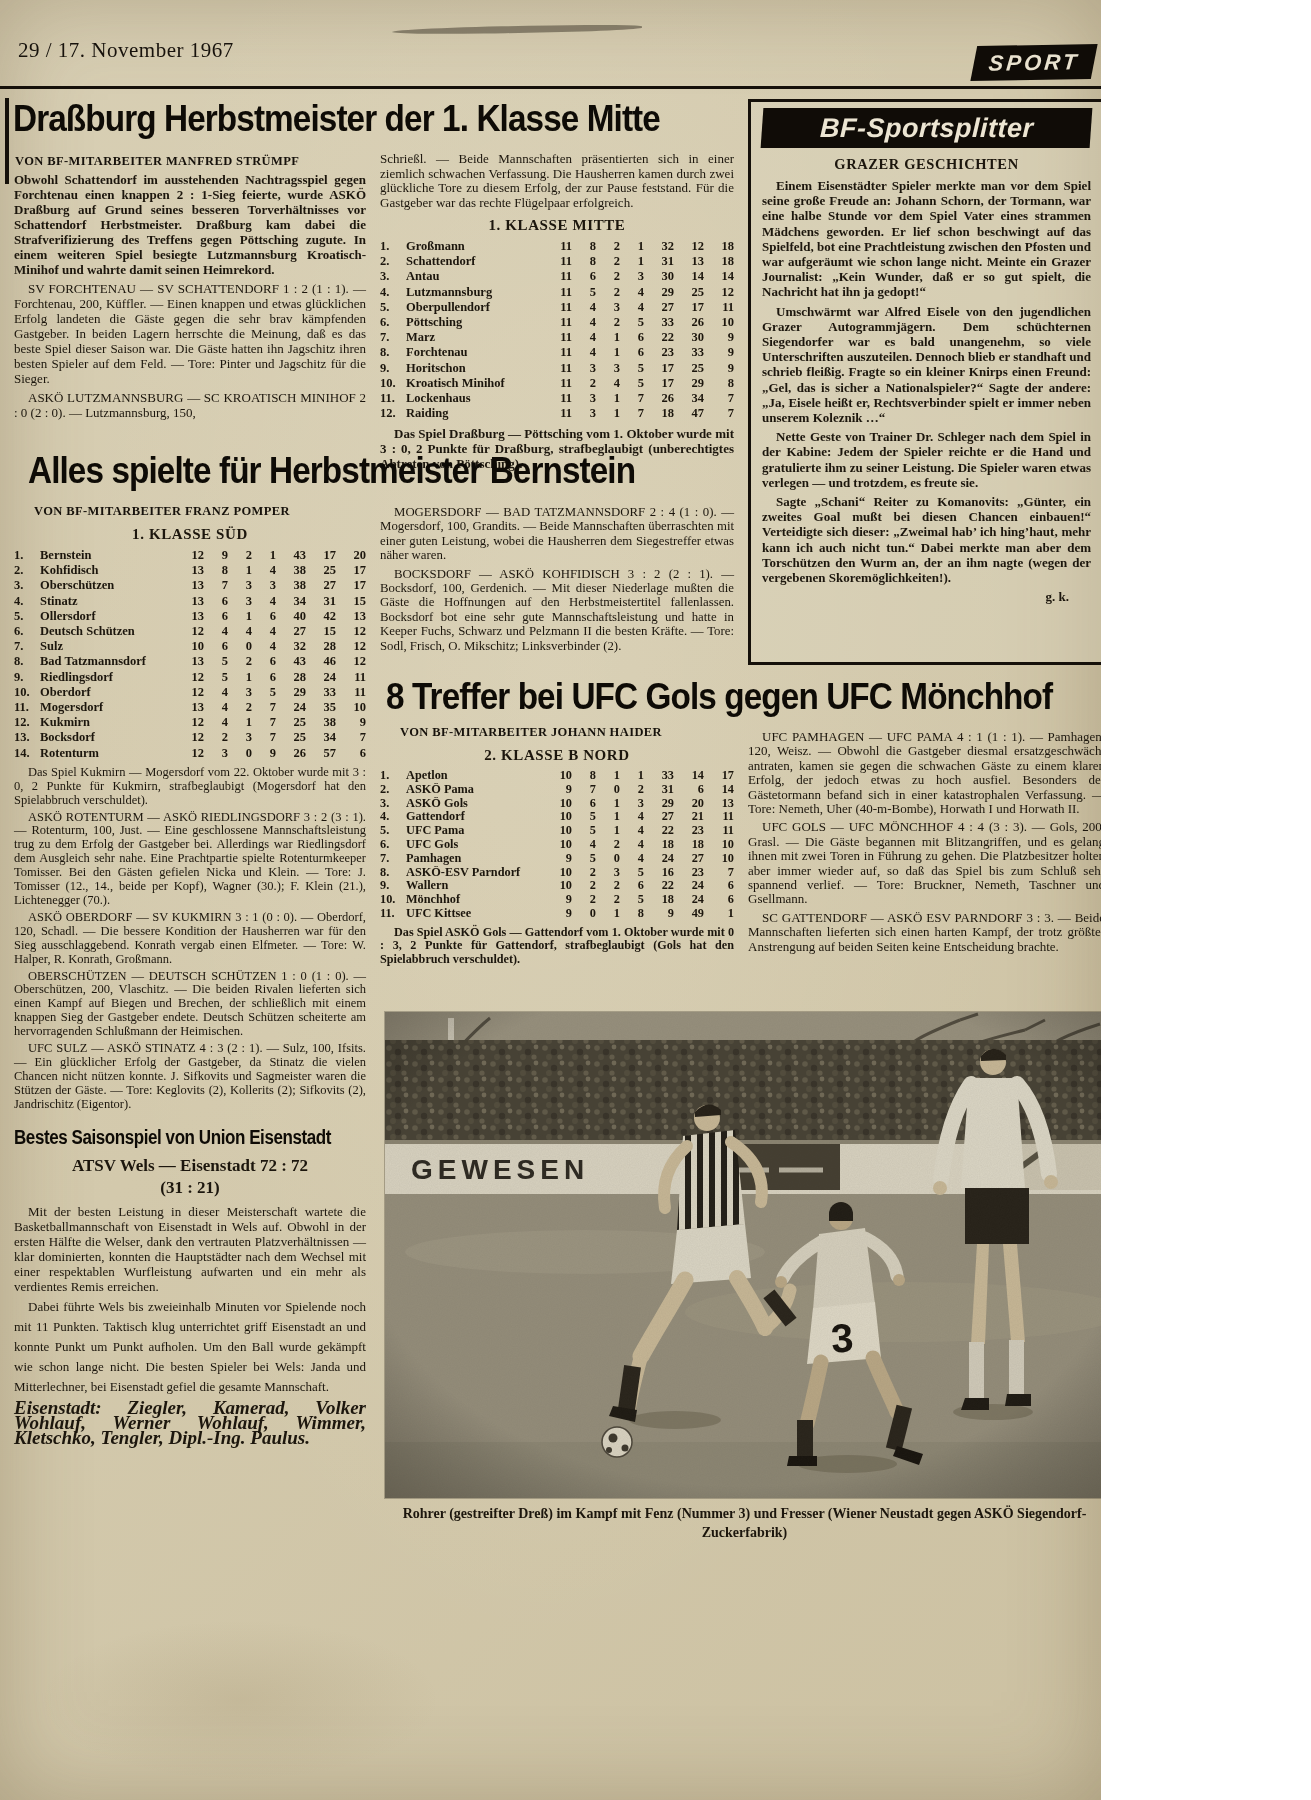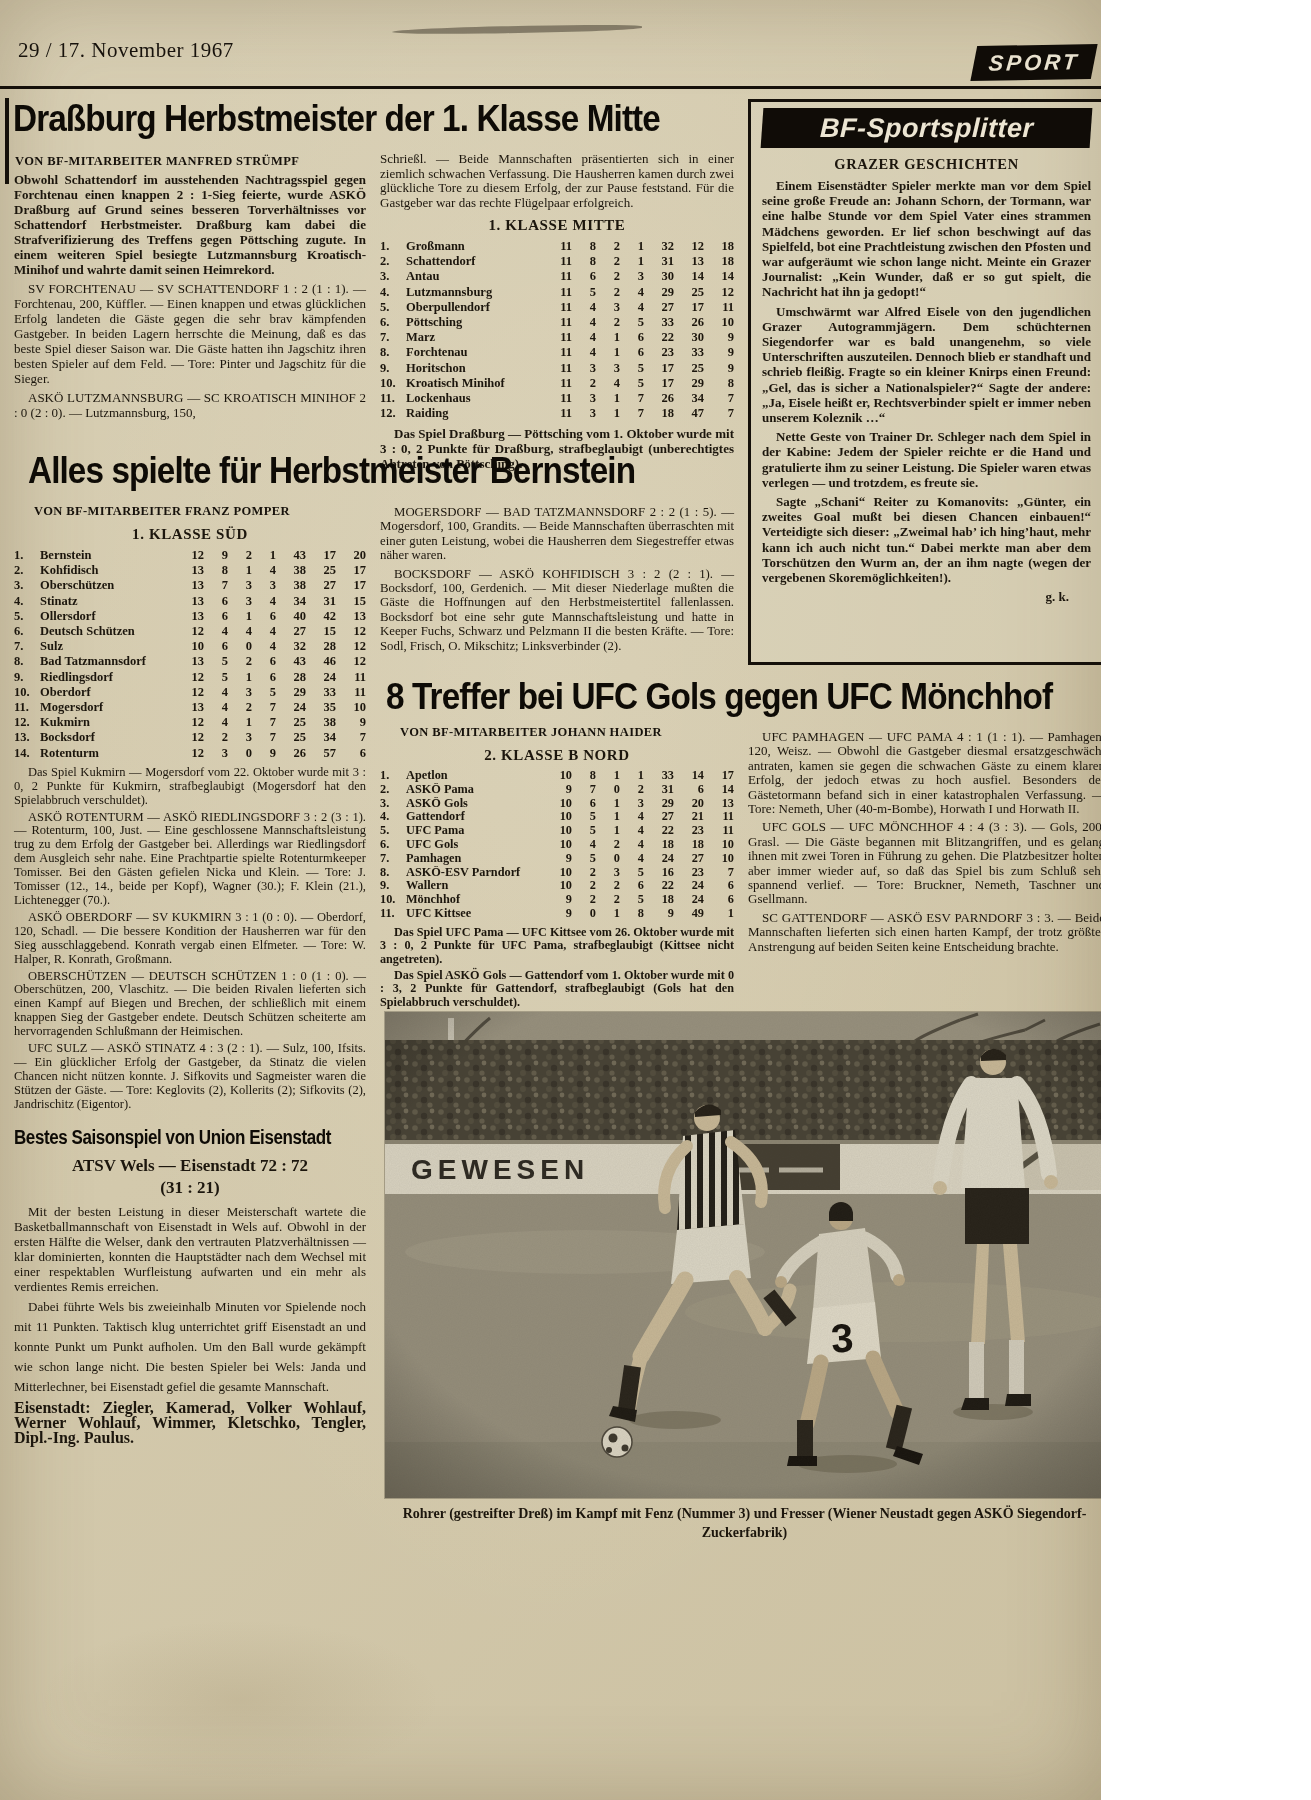--- a/index.html
+++ b/index.html
@@ -457,28 +457,28 @@
 
     <div>
       <div class="h4line">Bestes Saisonspiel von Union Eisenstadt</div>
       <div class="score">ATSV Wels — Eisenstadt 72 : 72</div>
       <div class="score" style="margin-bottom:6px;">(31 : 21)</div>
       <div class="pgroup">
 
       <p class="bp" style="font-size:13px;line-height:15px;">Mit der besten Leistung in dieser Meisterschaft wartete die Basketballmannschaft von Eisenstadt in Wels auf. Obwohl in der ersten Hälfte die Welser, dank den vertrauten Platzverhältnissen — klar dominierten, konnten die Hauptstädter nach dem Wechsel mit einer respektablen Wurfleistung aufwarten und ein mehr als verdientes Remis erreichen.</p>
           <p class="bp" style="font-size:13px;line-height:20px;">Dabei führte Wels bis zweieinhalb Minuten vor Spielende noch mit 11 Punkten. Taktisch klug unterrichtet griff Eisenstadt an und konnte Punkt um Punkt aufholen. Um den Ball wurde gekämpft wie schon lange nicht. Die besten Spieler bei Wels: Janda und Mitterlechner, bei Eisenstadt gefiel die gesamte Mannschaft.</p>
         </div>
-      <p class="bp bold noind" style="font-size:16px;line-height:15px;">Eisenstadt: Ziegler, Kamerad, Volker Wohlauf, Werner Wohlauf, Wimmer, Kletschko, Tengler, Dipl.-Ing. Paulus.</p>
+      <p class="bp bold noind" style="font-size:19px;line-height:15px;font-style:italic;">Eisenstadt: Ziegler, Kamerad, Volker Wohlauf, Werner Wohlauf, Wimmer, Kletschko, Tengler, Dipl.-Ing. Paulus.</p>
     </div>
   </div>
 
   <div class="col" style="left:380px;top:505px;width:354px;">
     <div class="pgroup">
 
-    <p class="bp" style="font-size:12.8px;line-height:14.4px;">MOGERSDORF — BAD TATZMANNSDORF 2 : 2 (1 : 5). — Mogersdorf, 100, Grandits. — Beide Mannschaften überraschten mit einer guten Leistung, wobei die Hausherren dem Siegestreffer etwas näher waren.</p>
+    <p class="bp" style="font-size:12.8px;line-height:14.4px;">MOGERSDORF — BAD TATZMANNSDORF 2 : 4 (1 : 0). — Mogersdorf, 100, Grandits. — Beide Mannschaften überraschten mit einer guten Leistung, wobei die Hausherren dem Siegestreffer etwas näher waren.</p>
         <p class="bp" style="font-size:12.8px;line-height:14.4px;">BOCKSDORF — ASKÖ KOHFIDISCH 3 : 2 (2 : 1). — Bocksdorf, 100, Gerdenich. — Mit dieser Niederlage mußten die Gäste die Hoffnungen auf den Herbstmeistertitel fallenlassen. Bocksdorf bot eine sehr gute Mannschaftsleistung und hatte in Keeper Fuchs, Schwarz und Pelzmann II die besten Kräfte. — Tore: Sodl, Frisch, O. Mikschitz; Linksverbinder (2).</p>
       </div>
   </div>
 
   <div class="abs hl hl3">8 Treffer bei UFC Gols gegen UFC Mönchhof</div>
 
   <div class="col tight" style="left:380px;top:724px;width:354px;">
     <div class="byline" style="padding-left:20px;">VON BF-MITARBEITER JOHANN HAIDER</div>
     <div class="ttitle">2. KLASSE B NORD</div>
     <div class="stable compact">
@@ -610,21 +610,20 @@
           <span class="tn">0</span>
           <span class="tn">1</span>
           <span class="tn">8</span>
           <span class="tn w2">9</span>
           <span class="tn w2">49</span>
           <span class="tn w2">1</span>
         </div>
       </div>
     <div class="pgroup" style="margin-top:5px;">
 
-    <p class="bp bold" style="font-size:12.2px;line-height:13.4px;">Das Spiel UFC Pama — UFC Kittsee vom 26. Oktober wurde mit 3 : 0, 2 Punkte für UFC Pama, strafbeglaubigt (Kittsee nicht angetreten).</p>
         <p class="bp bold" style="font-size:12.2px;line-height:13.4px;">Das Spiel ASKÖ Gols — Gattendorf vom 1. Oktober wurde mit 0 : 3, 2 Punkte für Gattendorf, strafbeglaubigt (Gols hat den Spielabbruch verschuldet).</p>
       </div>
   </div>
 
   <div class="col" style="left:748px;top:730px;width:357px;">
     <div class="pgroup">
 
     <p class="bp" style="font-size:13px;line-height:14.4px;">UFC PAMHAGEN — UFC PAMA 4 : 1 (1 : 1). — Pamhagen, 120, Weisz. — Obwohl die Gastgeber diesmal ersatzgeschwächt antraten, kamen sie gegen die schwachen Gäste zu einem klaren Erfolg, der jedoch etwas zu hoch ausfiel. Besonders der Gästetormann befand sich in einer katastrophalen Verfassung. — Tore: Nemeth, Uher (40-m-Bombe), Horwath I und Horwath II.</p>
         <p class="bp" style="font-size:13px;line-height:14.4px;">UFC GOLS — UFC MÖNCHHOF 4 : 4 (3 : 3). — Gols, 200, Grasl. — Die Gäste begannen mit Blitzangriffen, und es gelang ihnen mit zwei Toren in Führung zu gehen. Die Platzbesitzer holten aber immer wieder auf, so daß das Spiel bis zum Schluß sehr spannend verlief. — Tore: Bruckner, Nemeth, Taschner und Gsellmann.</p>
         <p class="bp" style="font-size:13px;line-height:14.4px;">SC GATTENDORF — ASKÖ ESV PARNDORF 3 : 3. — Beide Mannschaften lieferten sich einen harten Kampf, der trotz größter Anstrengung auf beiden Seiten keine Entscheidung brachte.</p>

